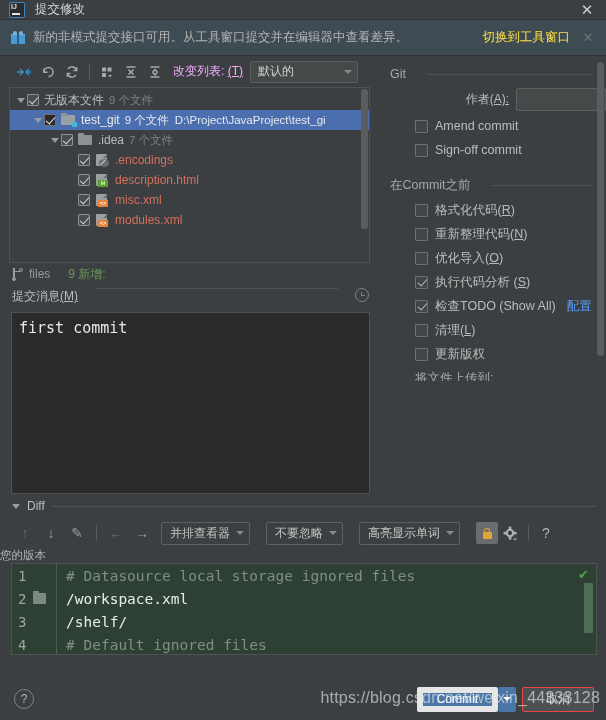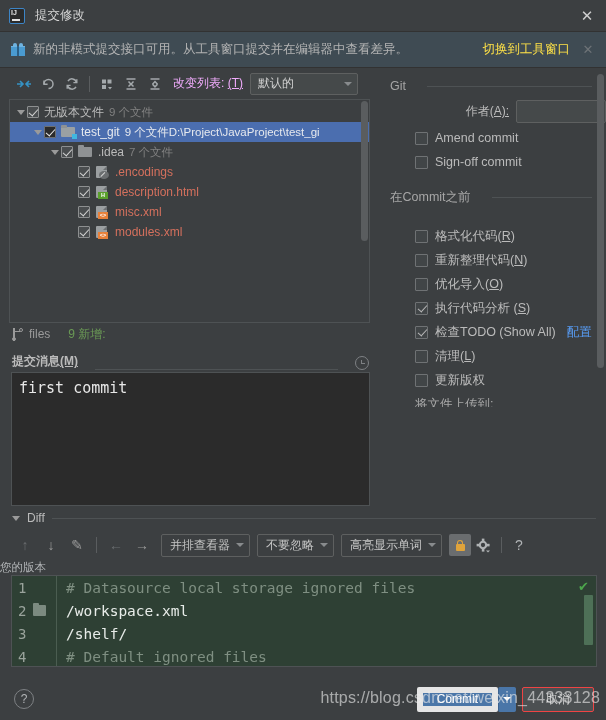--- a/index.html
+++ b/index.html
@@ -9,21 +9,21 @@
     background: #3c3f41;
     font-family: "Liberation Sans", "DejaVu Sans", sans-serif;
     font-size: 12px;
     color: #bbbbbb;
     -webkit-font-smoothing: antialiased;
   }
   #app { position: relative; width: 606px; height: 720px; background: #3c3f41; }
 
   
   .titlebar {
-    height: 32px; background: #3c3f41;
+    height: 20px; background: #3c3f41;
     display: flex; align-items: center;
     padding: 0 6px 0 9px;
     border-bottom: 1px solid #323232;
   }
   .ij-logo {
     width: 16px; height: 16px; flex: 0 0 16px;
     border: 1.4px solid #3d85c6; border-radius: 2px;
     background: #2b2b2b;
     position: relative;
     margin-right: 10px;
@@ -146,53 +146,53 @@
     color: #ffffff; font-weight: bold;
     font-family: "Liberation Sans", sans-serif;
   }
   .tag.xml { background: #e8813a; }
   .tag.html { background: #5aa02c; }
   .tag.ign { background: #6b6e70; border-radius: 50%; width: 8px; height: 8px; left: 4px; }
   .tag.ign::after { content: ""; position: absolute; left: 1px; top: 3.2px; width: 6px; height: 1.4px; background: #d6d6d6; transform: rotate(-45deg); }
   .tlabel { font-size: 12px; color: #bbbbbb; }
   .tlabel.file { color: #d4705d; }
   .tcount { font-size: 11.5px; color: #808080; margin-left: 5px; }
-  .tpath { font-size: 11.5px; color: #9aa7bd; }
+  .tpath { font-size: 11.5px; color: #9aa7bd; margin-left: 6px; }
   .trow.sel .tlabel, .trow.sel .tcount, .trow.sel .tpath { color: #e6e9ee; }
   .tscroll {
     position: absolute; right: 1px; top: 1px;
     width: 7px; height: 140px; background: #5a5d5f; border-radius: 4px;
   }
 
   
   .branch-row { height: 22px; display: flex; align-items: center; padding-left: 12px; gap: 6px; }
   .branch-icon { width: 11px; height: 13px; position: relative; }
   .branch-icon .bstem { position: absolute; left: 1px; top: 0; width: 1.6px; height: 13px; background: #9a9a9a; }
   .branch-icon .barm { position: absolute; left: 1px; top: 3px; width: 7px; height: 1.6px; background: #9a9a9a; }
   .branch-icon .bdot1 { position: absolute; left: 6.5px; top: 0.5px; width: 4px; height: 4px; border: 1.5px solid #9a9a9a; border-radius: 50%; }
   .branch-icon .bdot2 { position: absolute; left: -0.3px; bottom: -0.5px; width: 4px; height: 4px; border: 1.5px solid #9a9a9a; border-radius: 50%; }
   .branch-name { font-size: 12px; color: #9a9a9a; }
   .branch-stat { font-size: 12px; color: #6a9955; margin-left: 12px; }
 
   
   .sec-head {
-    display: flex; align-items: flex-end; gap: 17px;
-    padding: 0 10px 0 12px; height: 22px; margin-top: 3px; font-weight: bold;
+    display: flex; align-items: flex-start; gap: 17px;
+    padding: 0 10px 0 12px; height: 22px; margin-top: 3px;
   }
   .sec-title { font-size: 12px; color: #bbbbbb; white-space: nowrap; }
   .sec-title u { text-decoration: underline; }
   .sec-line { flex: 1; height: 1px; background: #4e5254; }
   .clock-icon {
     width: 14px; height: 14px; border: 1.3px solid #7e8184;
     border-radius: 50%; position: relative; flex: 0 0 14px; cursor: pointer;
   }
   .clock-icon::before { content:""; position:absolute; left:5px; top:2.5px; width:1.3px; height:4.4px; background:#7e8184; }
   .clock-icon::after { content:""; position:absolute; left:5px; top:6.2px; width:3.6px; height:1.3px; background:#7e8184; }
   .msg-box {
-    margin: 2px 9px 0 11px; height: 134px;
+    margin: 2px 9px 0 11px; height: 182px;
     background: #2b2b2b; border: 1px solid #4e5254;
     padding: 5px 7px; overflow: hidden;
   }
   .msg-text {
     font-family: "DejaVu Sans Mono", "Liberation Mono", monospace;
     font-size: 15px; color: #e8e8e8; white-space: pre-wrap; line-height: 20px;
   }
 
   
   .rp-sec {
@@ -245,21 +245,21 @@
   .dtb {
     width: 26px; height: 24px; display: flex;
     align-items: center; justify-content: center; cursor: pointer;
     color: #9a9a9a; font-size: 14px;
   }
   .dtb.dim { color: #6a6d6f; }
   .dcombo {
     height: 23px; background: transparent;
     border: 1px solid #5e6060; border-radius: 2px;
     display: flex; align-items: center; padding: 0 5px 0 8px;
-    margin-right: 7px; cursor: pointer;
+    margin-right: 16px; cursor: pointer;
   }
   .dcombo .combo-text { font-size: 12px; color: #c5c5c5; }
   .dsep { width: 1px; height: 16px; background: #5a5d5f; margin: 0 6px; }
   .lock-btn {
     width: 22px; height: 22px; background: #6a6d6f; border-radius: 2px;
     display: flex; align-items: center; justify-content: center; cursor: pointer;
   }
   .lock-glyph { width: 9px; height: 11px; position: relative; }
   .lock-glyph .lbody { position: absolute; bottom: 0; left: 0; width: 9px; height: 6.5px; background: #e0a43b; border-radius: 1px; }
   .lock-glyph .lshackle { position: absolute; top: 0; left: 1.6px; width: 5.8px; height: 6px; border: 1.5px solid #e0a43b; border-bottom: none; border-radius: 4px 4px 0 0; }
@@ -560,21 +560,21 @@
             <span class="rcb "></span>
             <span class="rp-label">Sign-off commit</span>
           </div>
         </div>
 
       <div class="rp-sec" style="margin-top:13px">
         <span class="sec-title">在Commit之前</span>
         <span class="sec-line"></span>
       </div>
 
-      <div id="before-checks" style="margin-top:17px">
+      <div id="before-checks" style="margin-top:3px">
           <div class="rp-row">
             <span class="rcb "></span>
             <span class="rp-label">格式化代码(<u>R</u>)</span>
           </div>
           <div class="rp-row">
             <span class="rcb "></span>
             <span class="rp-label">重新整理代码(<u>N</u>)</span>
           </div>
           <div class="rp-row">
             <span class="rcb "></span>

